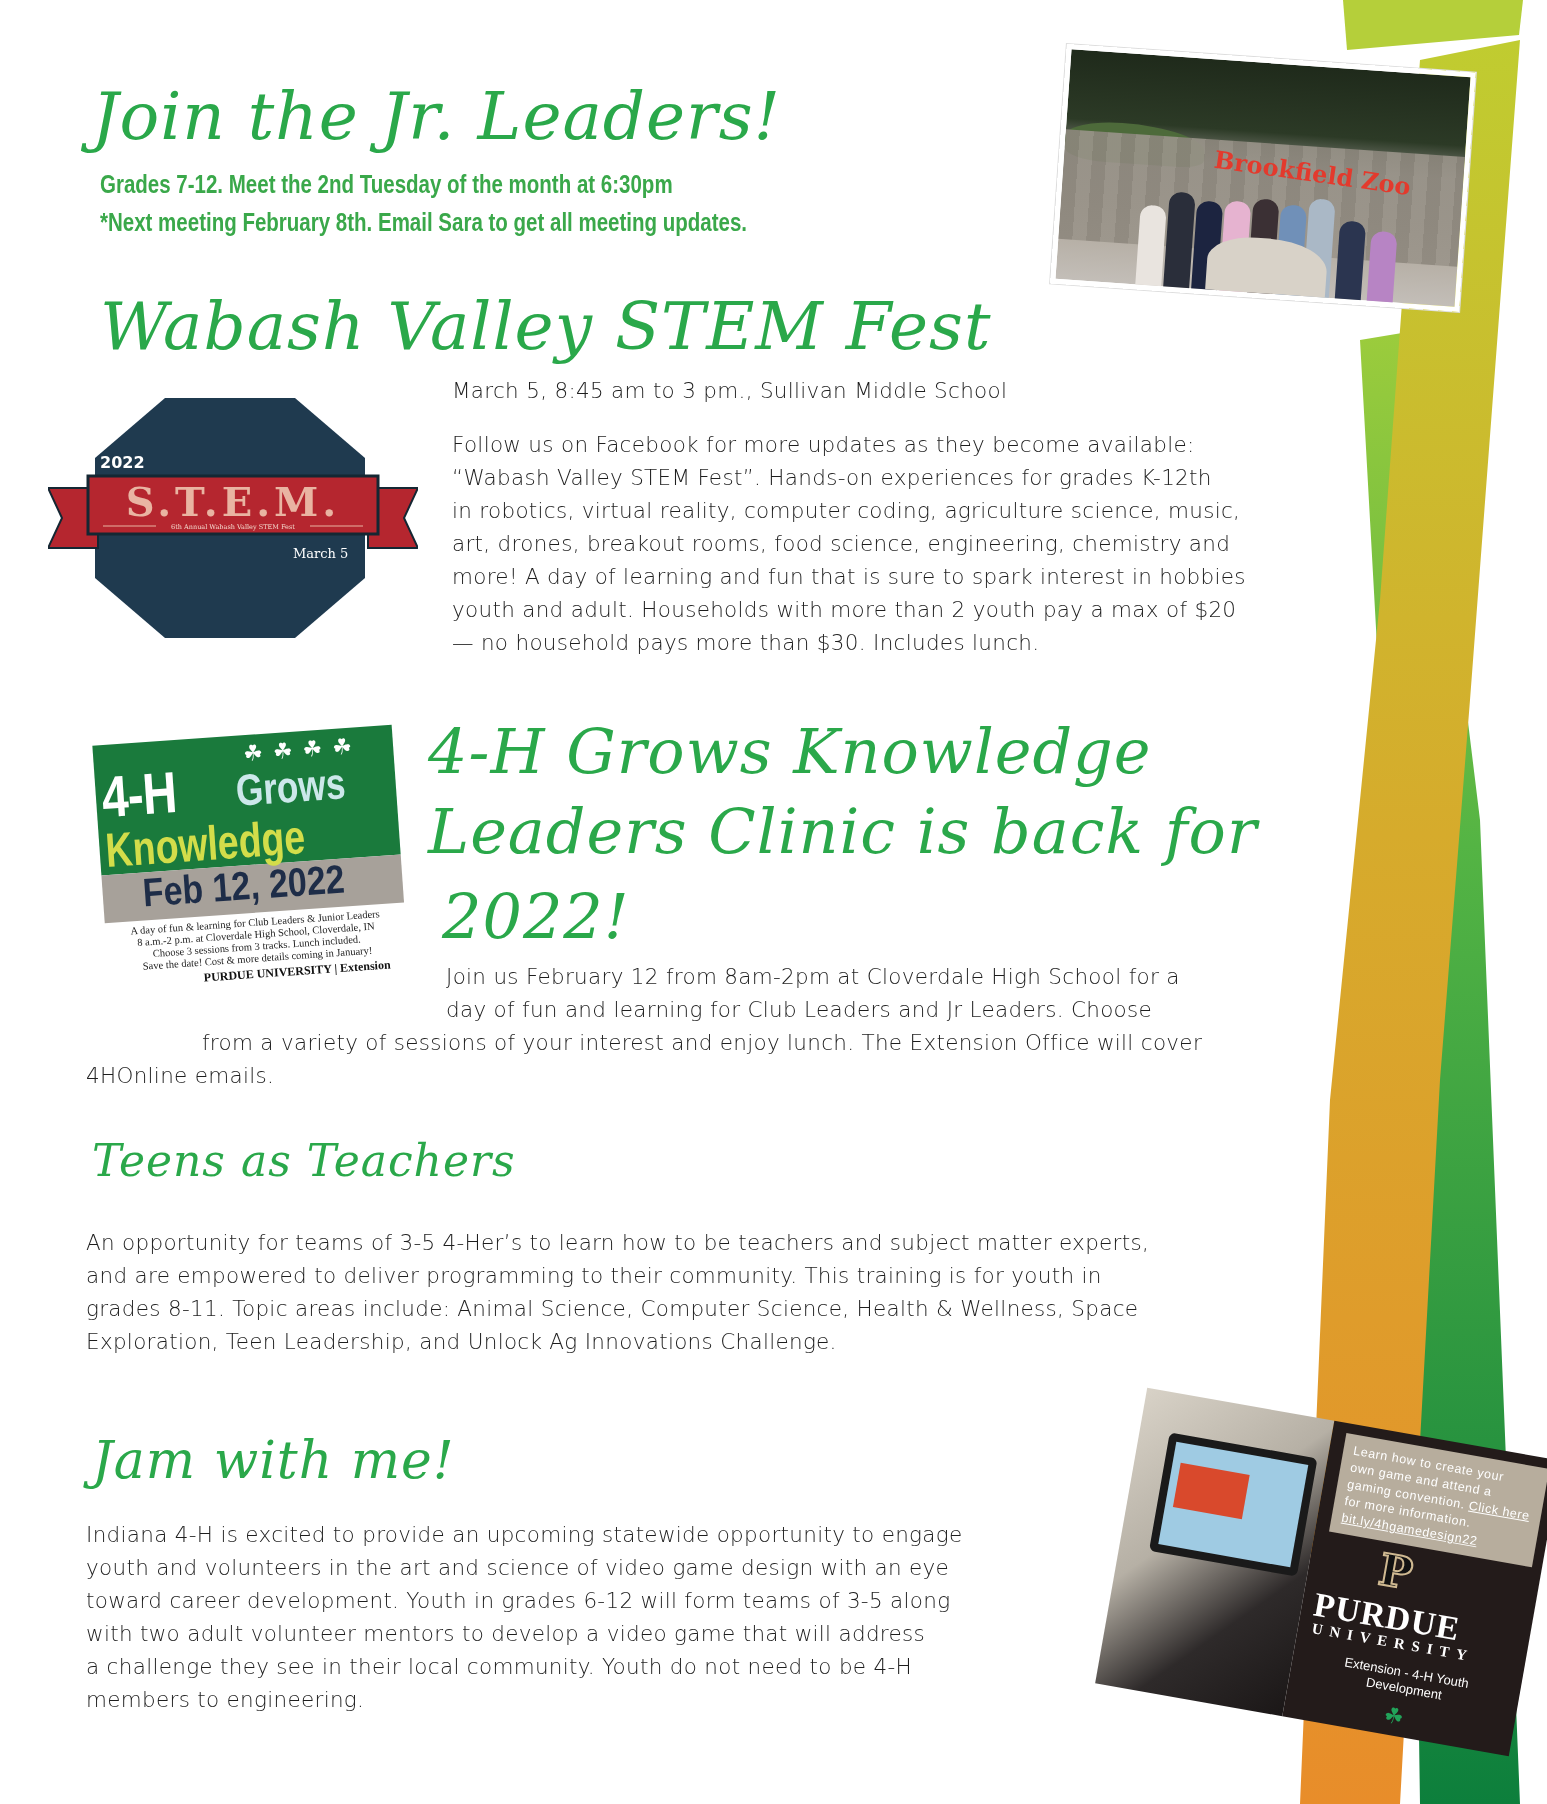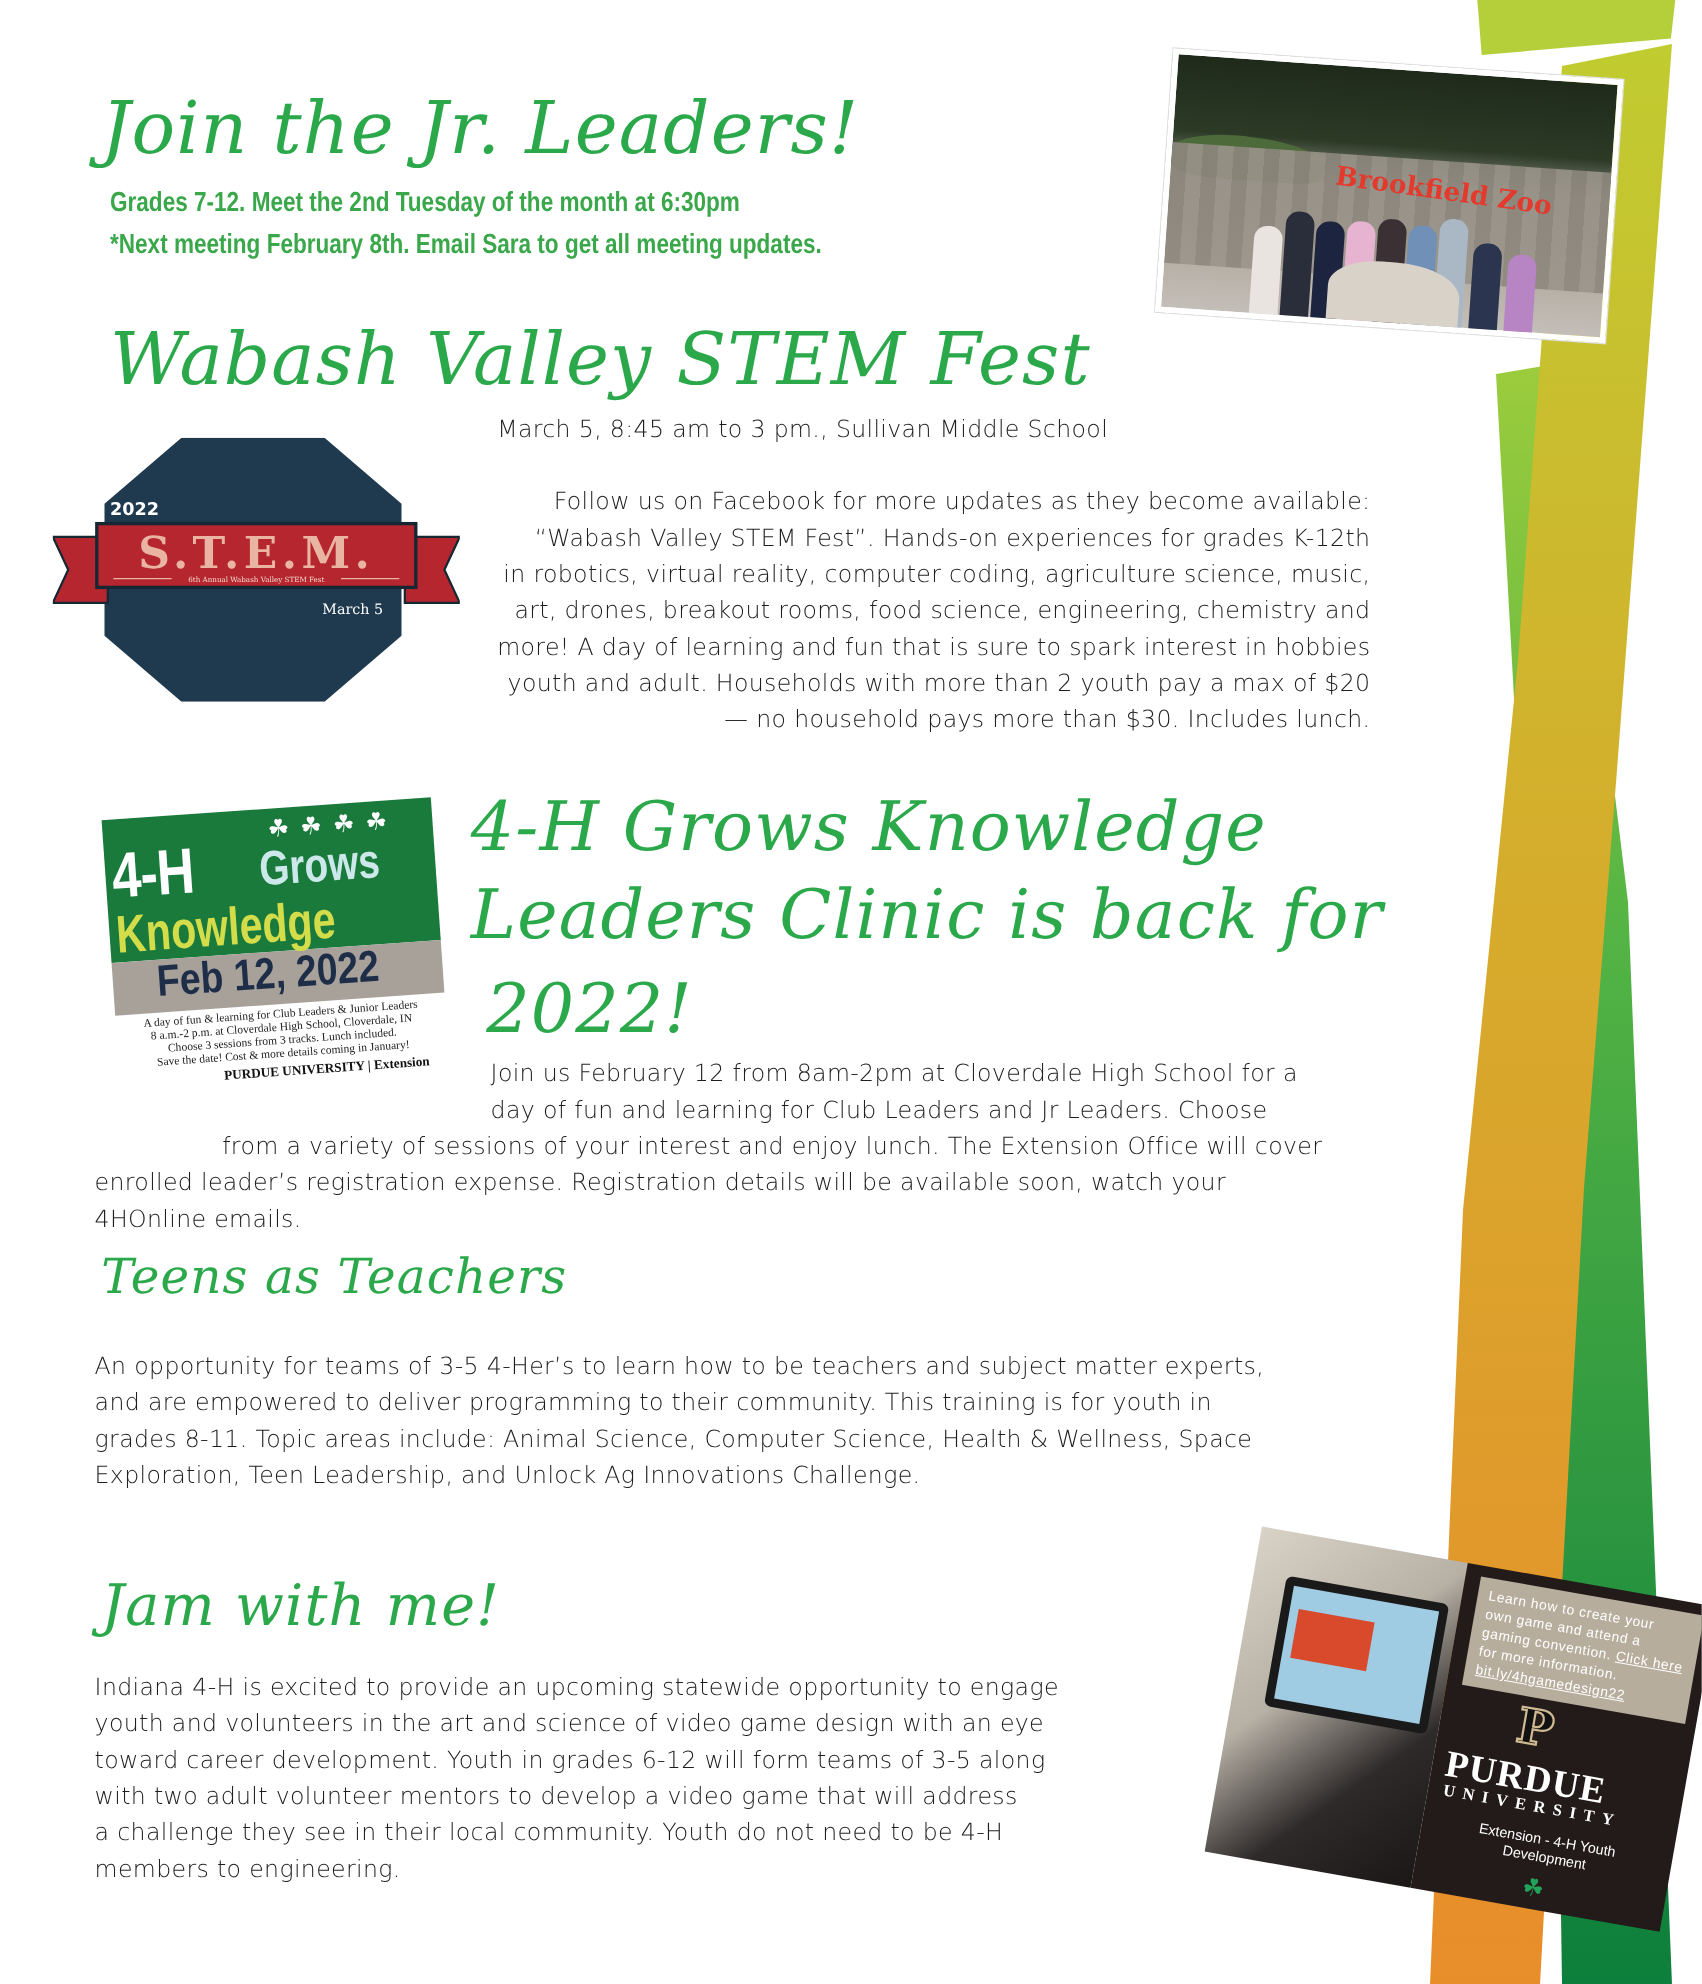--- a/index.html
+++ b/index.html
@@ -150,21 +150,21 @@
     <text x="52" y="70" fill="#ffffff" font-family="DejaVu Sans, sans-serif" font-weight="bold" font-size="16">2022</text>
     <text x="185" y="118" fill="#e9b4a2" font-family="DejaVu Serif, serif" font-weight="bold" font-size="40" text-anchor="middle" letter-spacing="4">S.T.E.M.</text>
     <line x1="55" y1="128" x2="108" y2="128" stroke="#e9b4a2" stroke-width="1"></line>
     <line x1="262" y1="128" x2="315" y2="128" stroke="#e9b4a2" stroke-width="1"></line>
     <text x="185" y="131" fill="#f3d8cc" font-family="DejaVu Serif, serif" font-size="6.5" text-anchor="middle">6th Annual Wabash Valley STEM Fest</text>
     <text x="245" y="160" fill="#ffffff" font-family="DejaVu Serif, serif" font-size="13">March 5</text>
   </svg>
 
   <div class="body-text" style="left:452px; top:374px; white-space:nowrap;">March 5, 8:45 am to 3 pm., Sullivan Middle School</div>
 
-  <div class="body-text" style="left:452px; top:440px;text-align:right;">
+  <div class="body-text" style="left:452px; top:428px;">
     <span class="line">Follow us on Facebook for more updates as they become available:</span>
     <span class="line">“Wabash Valley STEM Fest”. Hands-on experiences for grades K-12th</span>
     <span class="line">in robotics, virtual reality, computer coding, agriculture science, music,</span>
     <span class="line">art, drones, breakout rooms, food science, engineering, chemistry and</span>
     <span class="line">more! A day of learning and fun that is sure to spark interest in hobbies</span>
     <span class="line">youth and adult. Households with more than 2 youth pay a max of $20</span>
     <span class="line">— no household pays more than $30. Includes lunch.</span>
   </div>
 
   <div class="flyer">
@@ -185,21 +185,20 @@
   </div>
 
   <div class="script" style="left:428px; top:715px; font-size:62px;">4-H Grows Knowledge</div>
   <div class="script" style="left:428px; top:795px; font-size:62px;">Leaders Clinic is back for</div>
   <div class="script" style="left:442px; top:880px; font-size:62px;">2022!</div>
 
   <div class="body-text" style="left:86px; top:960px;">
     <span class="line" style="padding-left:360px;">Join us February 12 from 8am-2pm at Cloverdale High School for a</span>
     <span class="line" style="padding-left:360px;">day of fun and learning for Club Leaders and Jr Leaders. Choose</span>
     <span class="line" style="padding-left:116px;">from a variety of sessions of your interest and enjoy lunch. The Extension Office will cover</span>
-    <span class="line">enrolled leader’s registration expense. Registration details will be available soon, watch your</span>
     <span class="line">4HOnline emails.</span>
   </div>
 
   <div class="script" style="left:92px; top:1135px; font-size:44px;">Teens as Teachers</div>
   <div class="body-text" style="left:86px; top:1226px;">
     <span class="line">An opportunity for teams of 3-5 4-Her’s to learn how to be teachers and subject matter experts,</span>
     <span class="line">and are empowered to deliver programming to their community. This training is for youth in</span>
     <span class="line">grades 8-11. Topic areas include: Animal Science, Computer Science, Health &amp; Wellness, Space</span>
     <span class="line">Exploration, Teen Leadership, and Unlock Ag Innovations Challenge.</span>
   </div>

